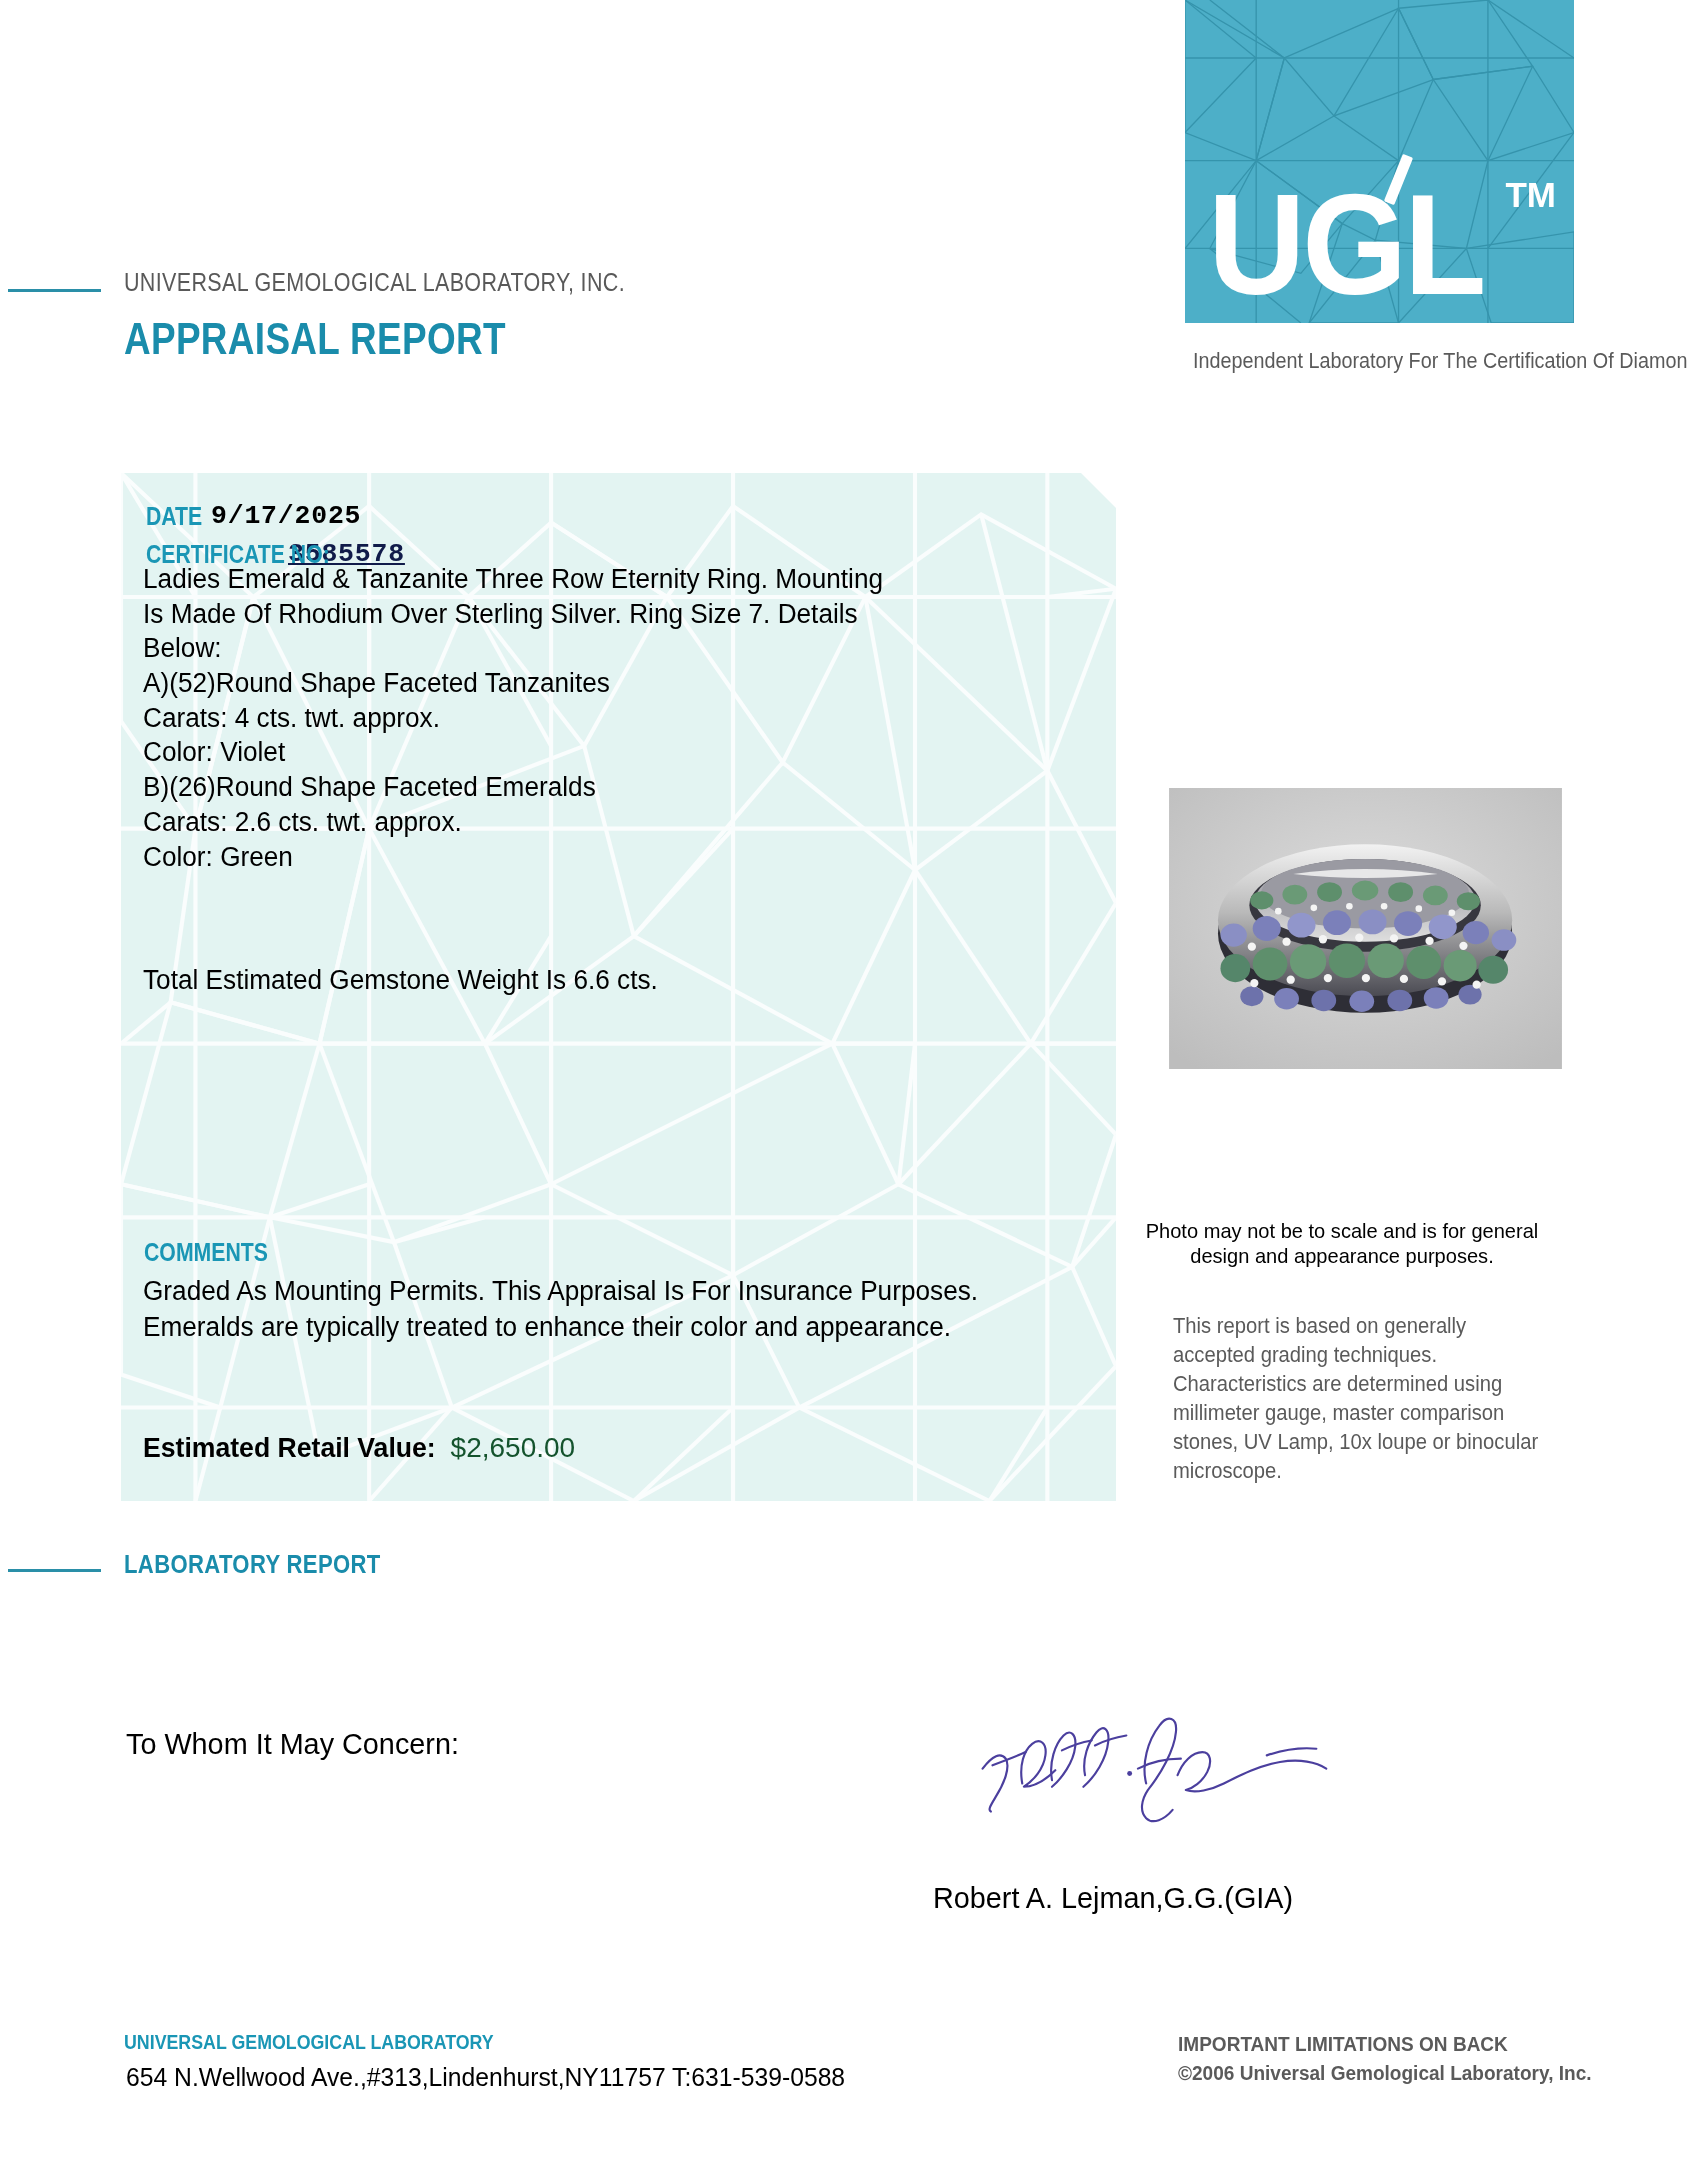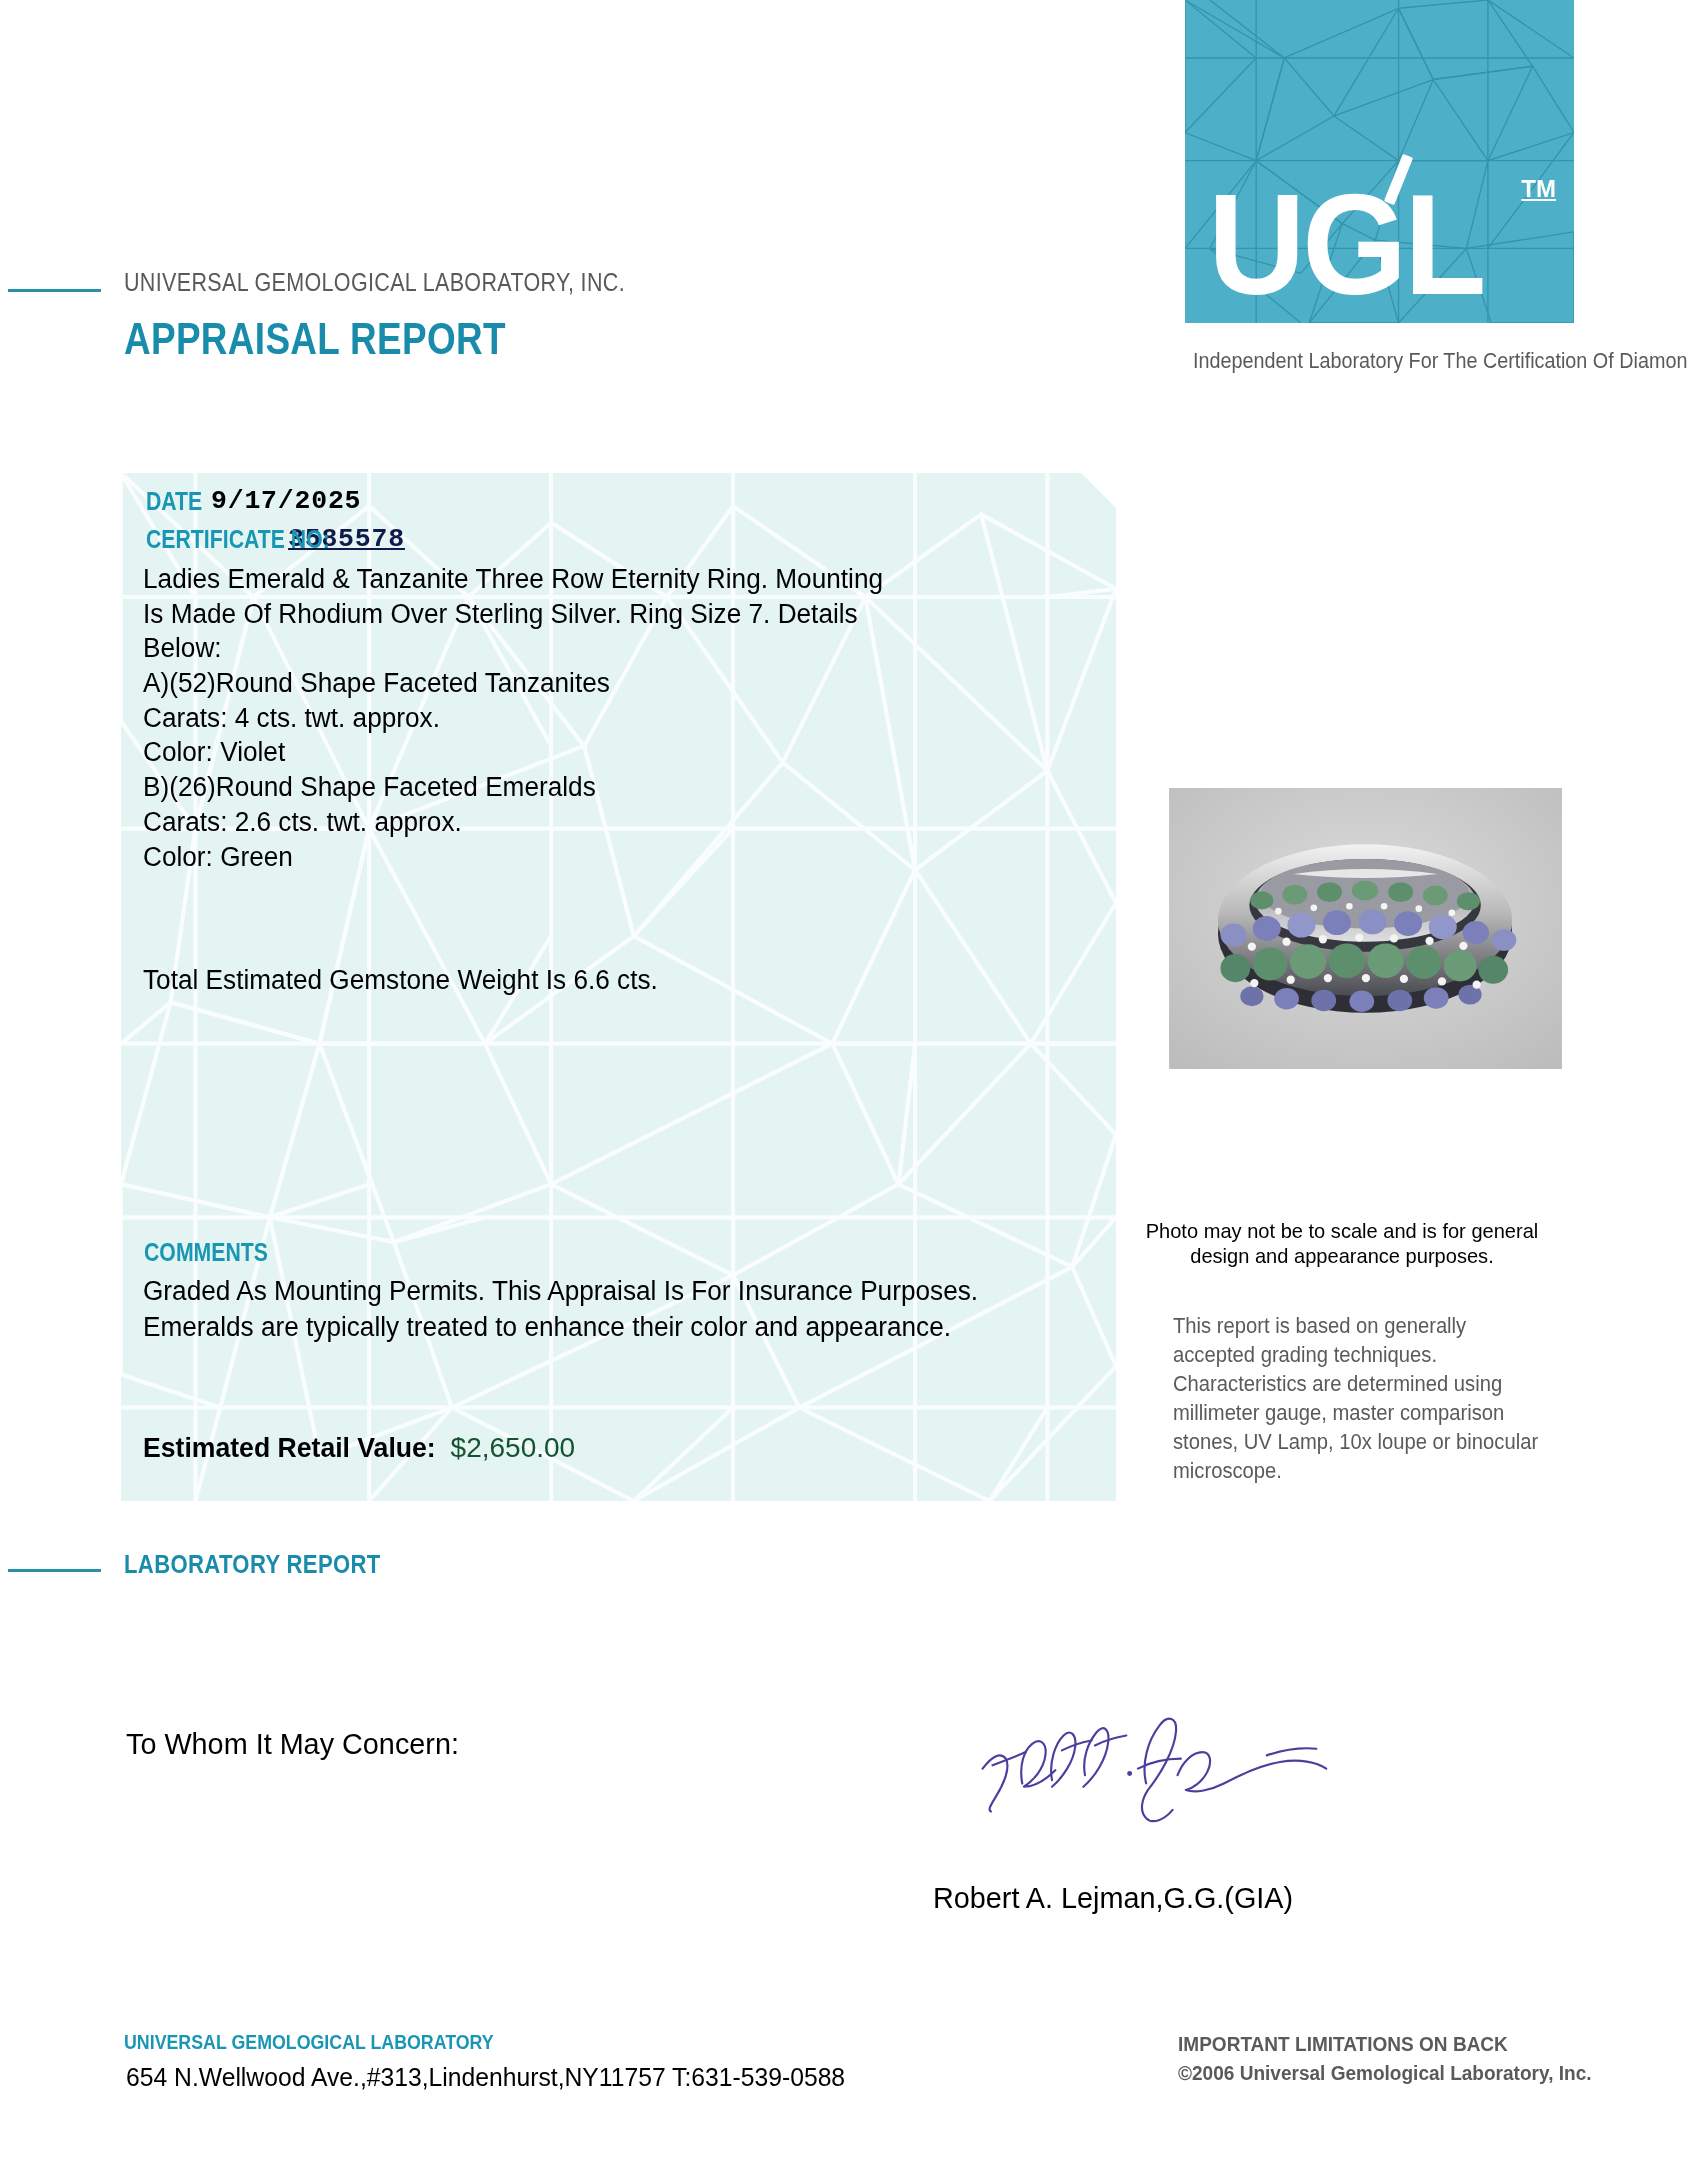--- a/index.html
+++ b/index.html
@@ -89,26 +89,25 @@
     height: 51px;
     background: #ffffff;
     transform: rotate(22deg);
     z-index: 4;
     border-radius: 1.7px;
   }
   #logo-tm {
     position: absolute;
     right: 18px;
     top: 175px;
-    font-size: 24px;
+    font-size: 35px;
     font-weight: 700;
     color: #ffffff;
     font-family: "Liberation Sans", sans-serif;
     z-index: 4;
-    text-decoration: underline;
   }
   #logo-tagline {
     position: absolute;
     left: 1193px;
     top: 347px;
     font-size: 21.5px;
     line-height: 1.32;
     color: #5a5a5a;
     font-family: "Liberation Sans Narrow", "Liberation Sans", sans-serif;
     transform: scaleX(0.92);
@@ -136,20 +135,21 @@
   .panel-content {
     position: absolute;
     left: 0; top: 0;
     width: 100%; height: 100%;
     z-index: 2;
   }
 
   .kv-row {
     position: absolute;
     white-space: nowrap;
+    margin-top: 15px;
   }
   .kv-label {
     font-size: 25px;
     font-weight: 700;
     color: #1a96b5;
     font-family: "Liberation Sans Narrow", "Liberation Sans", sans-serif;
     transform: scaleX(0.85);
     transform-origin: left center;
     display: inline-block;
     vertical-align: middle;

